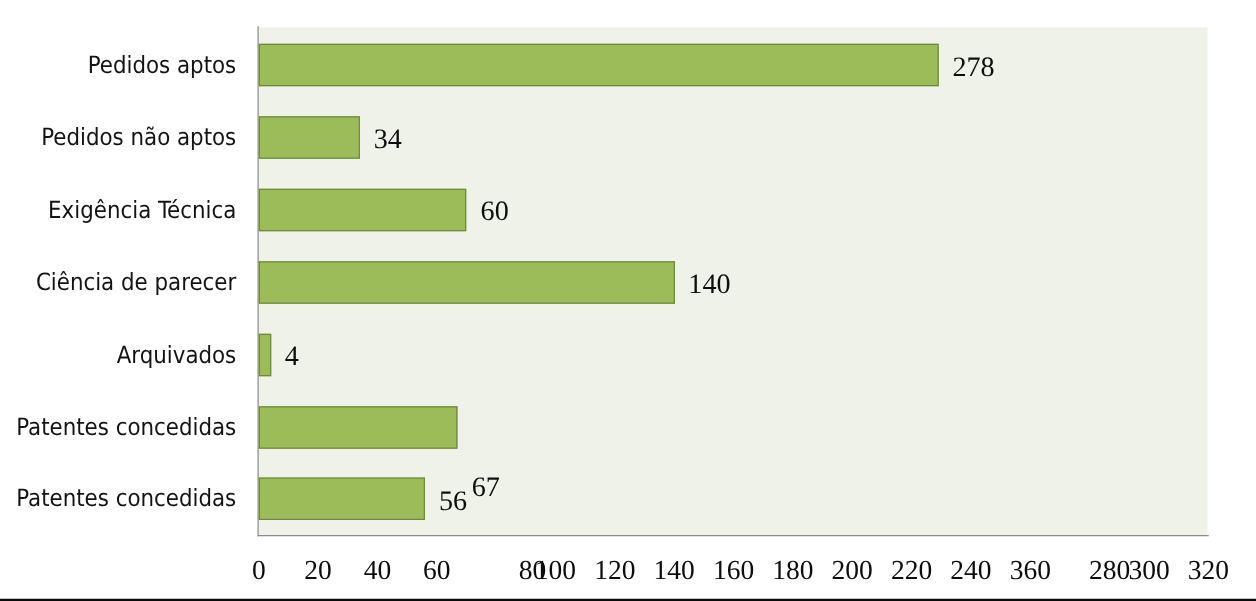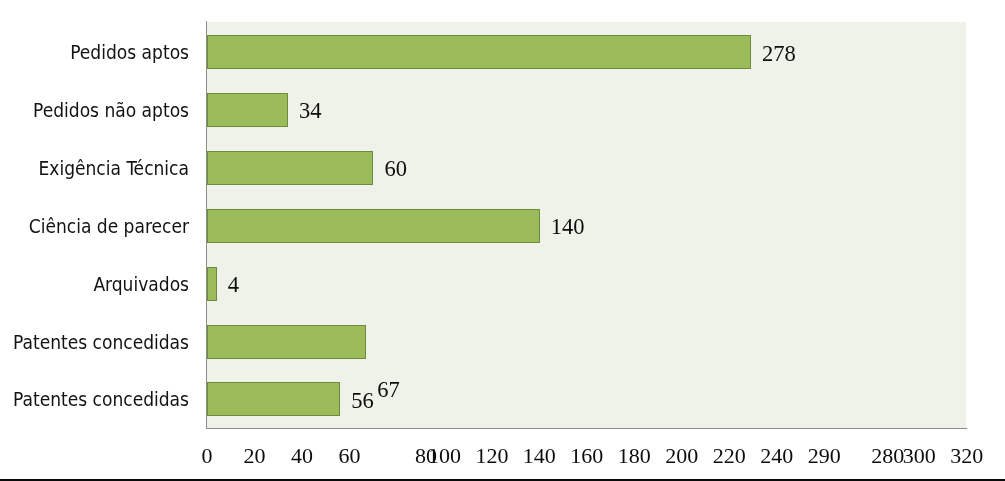--- a/index.html
+++ b/index.html
@@ -69,19 +69,19 @@
       <div class="tick-label" style="left: 309.444px;">60</div>
       <div class="tick-label" style="left: 356.925px; text-align: right;">80</div>
       <div class="tick-label" style="left: 404.406px;">100</div>
       <div class="tick-label" style="left: 451.887px;">120</div>
       <div class="tick-label" style="left: 499.369px;">140</div>
       <div class="tick-label" style="left: 546.85px;">160</div>
       <div class="tick-label" style="left: 594.331px;">180</div>
       <div class="tick-label" style="left: 641.812px;">200</div>
       <div class="tick-label" style="left: 689.294px;">220</div>
       <div class="tick-label" style="left: 736.775px;">240</div>
-      <div class="tick-label" style="left: 784.256px;">290</div>
+      <div class="tick-label" style="left: 784.256px;">360</div>
       <div class="tick-label" style="left: 831.737px; padding-left: 16px;">280</div>
       <div class="tick-label" style="left: 879.219px;">300</div>
       <div class="tick-label" style="left: 926.7px;">320</div>
     </div>
   <div id="bottom-rule"></div>
 </div>
 
 </body></html>

